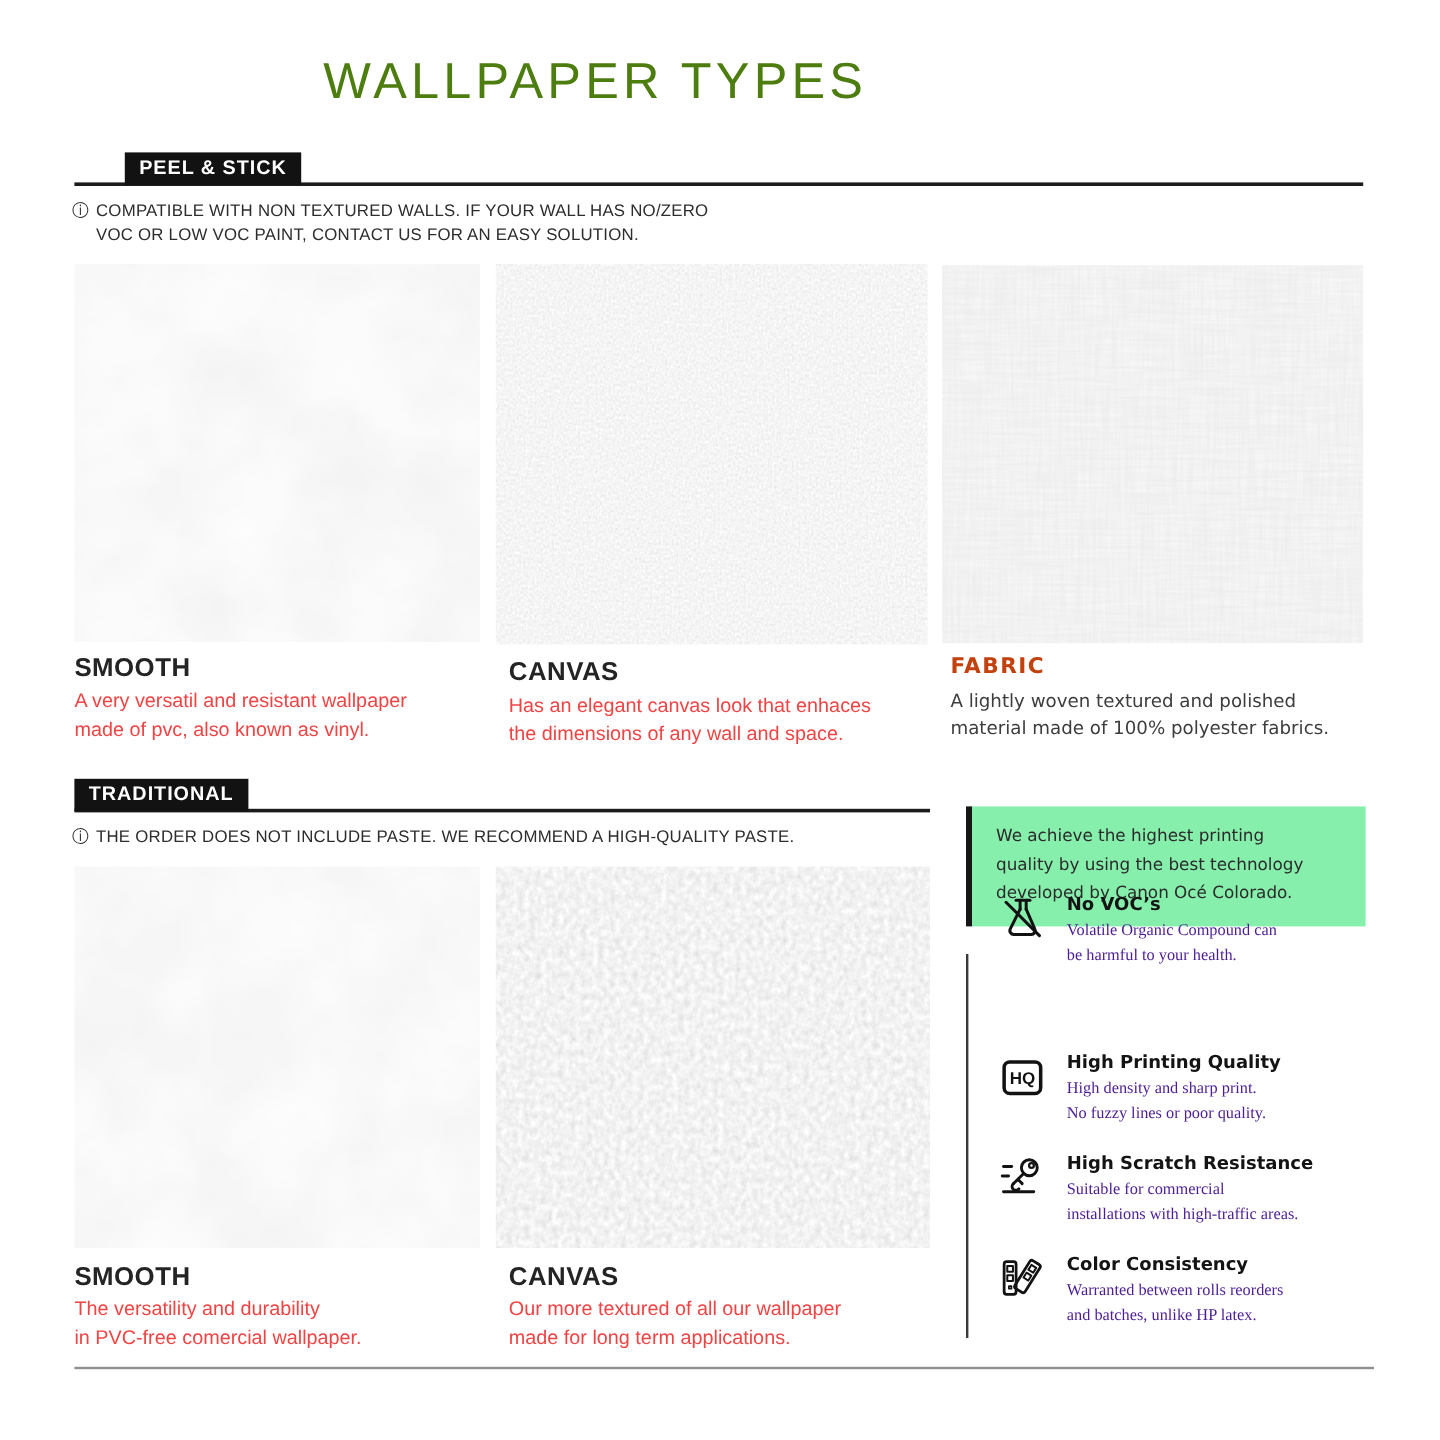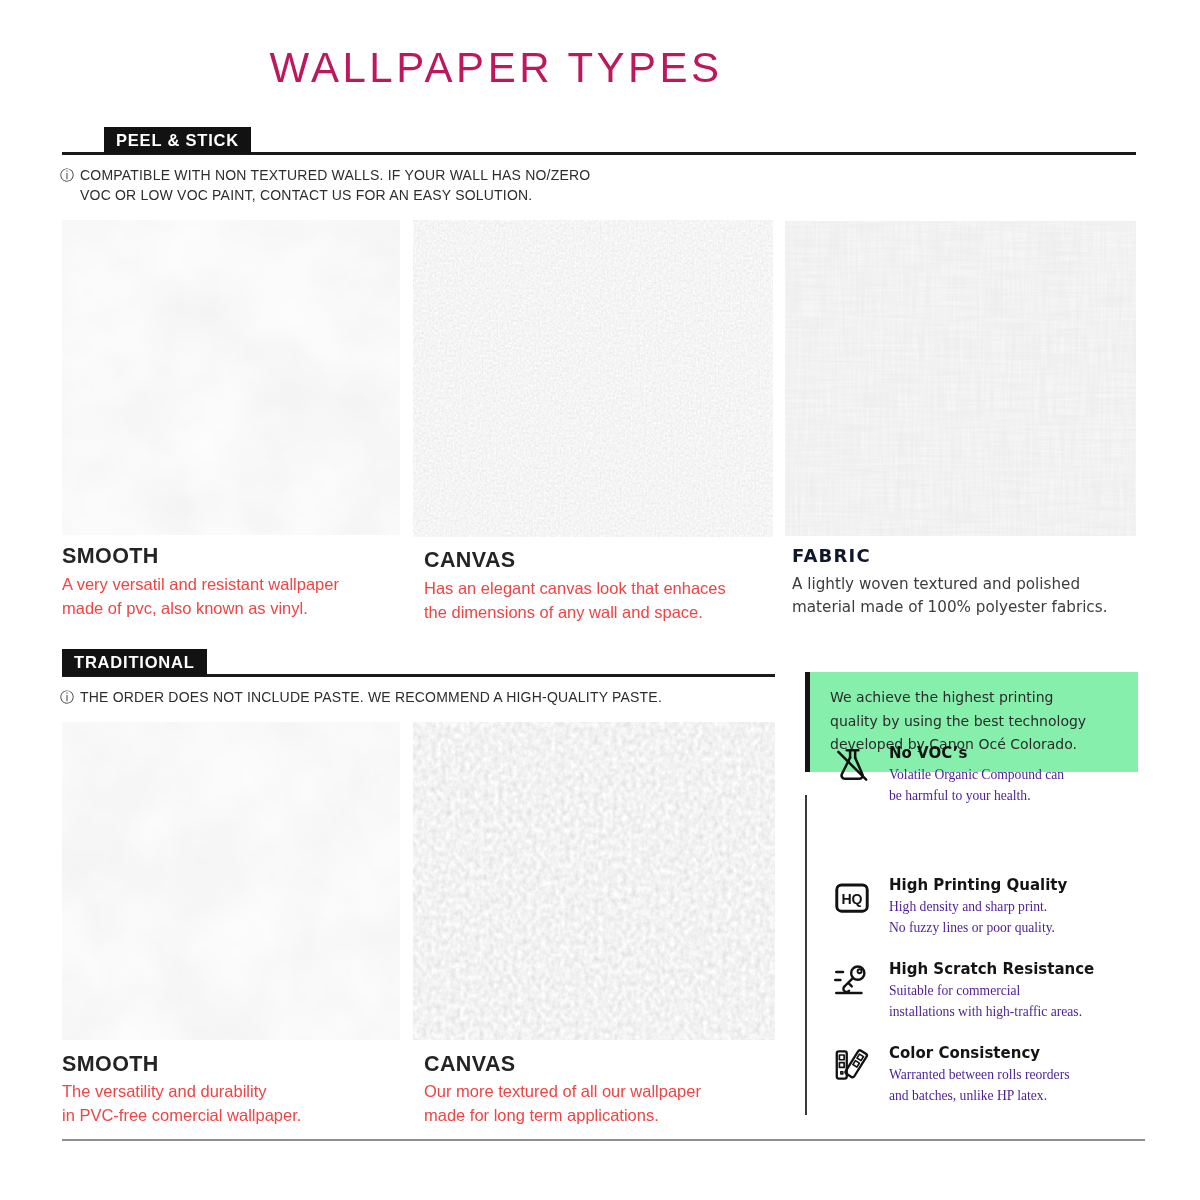--- a/index.html
+++ b/index.html
@@ -6,42 +6,42 @@
   #canvas{
     position:relative;width:1200px;height:1200px;background:#ffffff;overflow:hidden;
     font-family:"Liberation Sans",sans-serif;color:#222;
   }
   .abs{position:absolute;}
   .pre{white-space:pre-line;}
   
   .title{
     top:44px;left:0;width:992px;text-align:center;
     font-family:"Liberation Sans",sans-serif;font-weight:500;
-    font-size:42px;letter-spacing:3.5px;color:#be185d;
+    font-size:42px;letter-spacing:3.5px;color:#4d7c0f;
   }
   
   .badge{
     left:62px;height:27px;line-height:27px;background:#121212;color:#ffffff;
     font-size:16.5px;font-weight:bold;letter-spacing:0.8px;padding:0 12px;z-index:2;
   }
   .hline{background:#1b1b1b;}
   .thinline{background:#8f8f8f;}
   
   .note{left:60px;display:flex;align-items:flex-start;}
   .note-ico{font-size:14px;line-height:19px;color:#2d2d2d;margin-right:6px;}
   .note-text{
     font-size:14px;line-height:19.5px;color:#2d2d2d;letter-spacing:0.2px;font-weight:500;
   }
   
   .swatch{overflow:hidden;}
   .swatch svg{display:block;width:100%;height:100%;}
   
   .type-name{font-size:21.5px;font-weight:600;color:#242424;letter-spacing:0.4px;}
   .type-desc{font-size:16.5px;line-height:23.5px;color:#ef4444;}
-  .type-name-b{font-family:"DejaVu Sans",sans-serif;font-size:18px;font-weight:600;color:#0f172a;letter-spacing:1.2px;}
+  .type-name-b{font-family:"DejaVu Sans",sans-serif;font-size:18px;font-weight:600;color:#c2410c;letter-spacing:1.2px;}
   .type-desc-b{font-family:"DejaVu Sans",sans-serif;font-size:15.2px;line-height:23px;color:#3d3d3d;}
   
   .callout-bar{left:805px;top:672px;width:5px;height:100px;background:#161616;}
   .callout{
     left:810px;top:672px;width:328px;height:100px;background:#86efac;
     box-sizing:border-box;padding:14px 14px 0 20px;
     font-family:"DejaVu Sans",sans-serif;font-size:14px;line-height:23.5px;color:#2b2b2b;
   }
   
   .feat-vline{left:805px;top:795px;width:2px;height:320px;background:#3a3a3a;}

